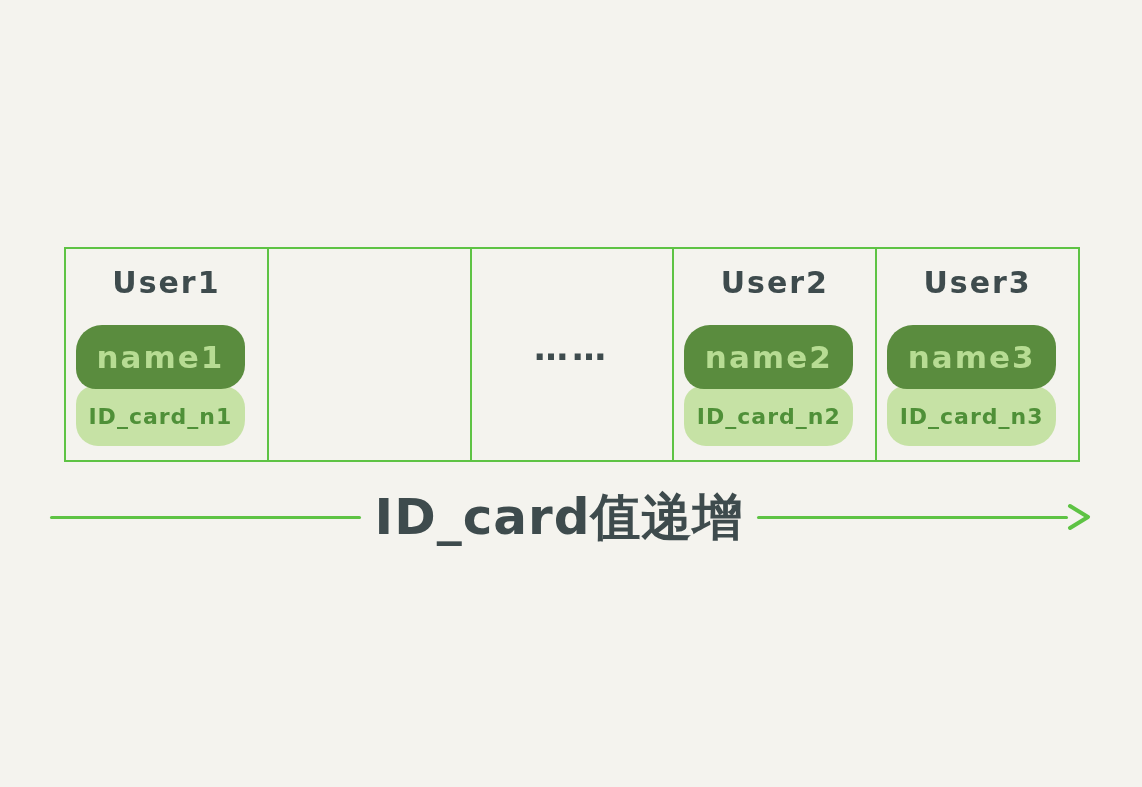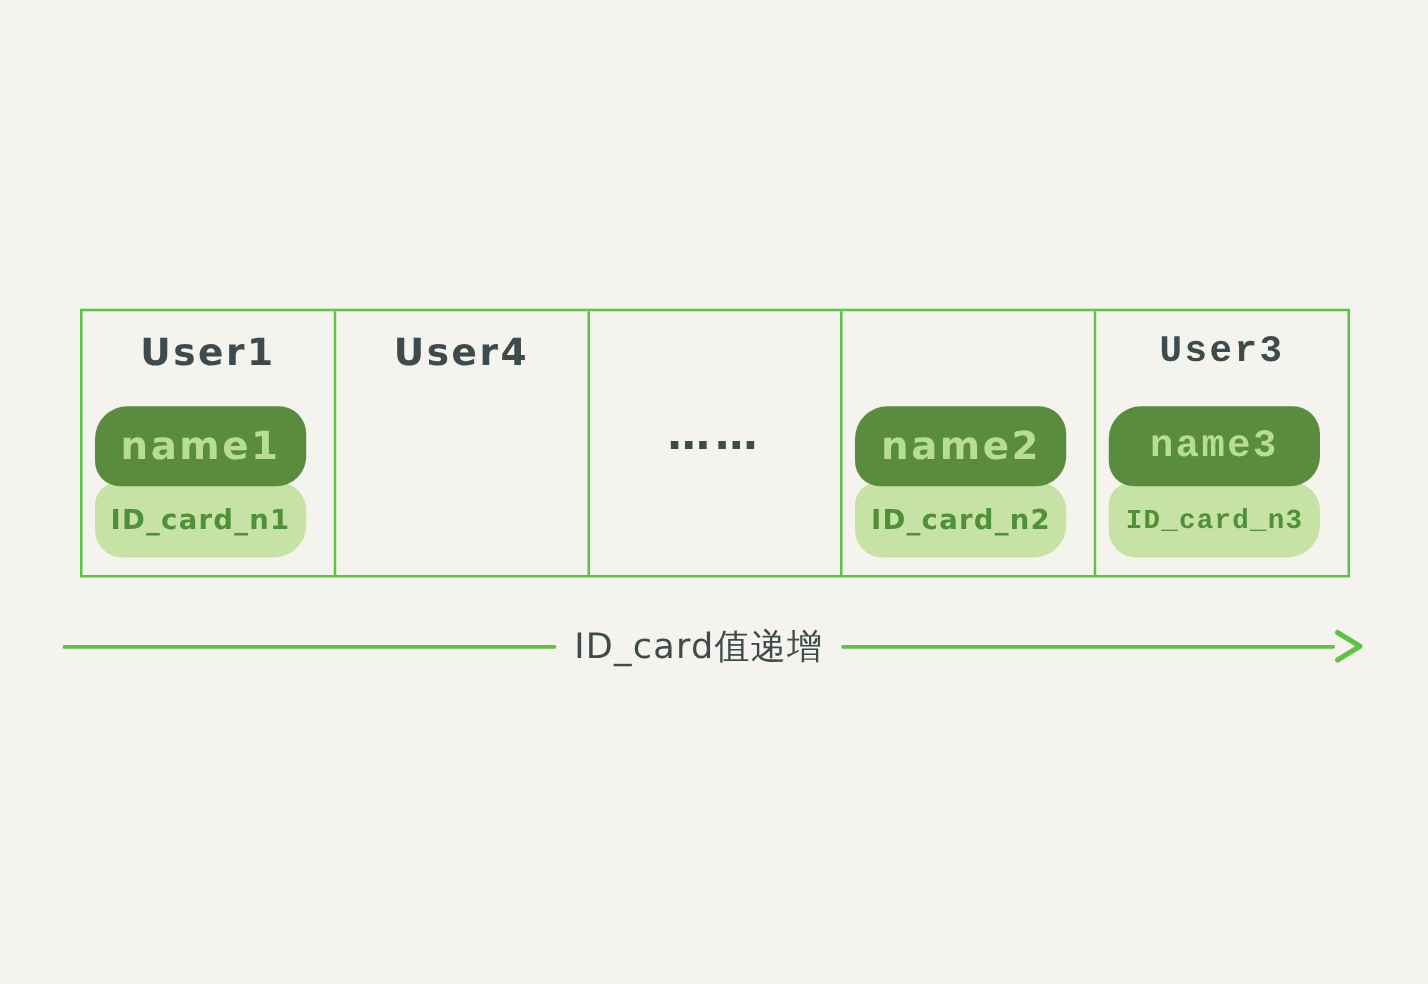--- a/index.html
+++ b/index.html
@@ -26,21 +26,21 @@
     display:flex;
     border:2.5px solid var(--green);
   }
   .cell{
     flex:1 1 0;
     border-right:2.5px solid var(--green);
     position:relative;
     display:flex;flex-direction:column;align-items:center;
     padding-top:14px;
   }
-  .cell:last-child{border-right:none;font-family:Liberation Mono, monospace;}
+  .cell:last-child{border-right:none;}
   .user-label{
     font-size:30px;font-weight:bold;color:var(--slate);
     letter-spacing:2px;margin-top:2px;
   }
   .pill-stack{
     position:absolute;left:10px;right:22px;top:76px;
     display:flex;flex-direction:column;
   }
   .pill{
     display:flex;align-items:center;justify-content:center;
@@ -67,21 +67,21 @@
 
   
   .increase-arrow{
     position:absolute;left:50px;top:487px;width:1042px;height:60px;
     display:flex;align-items:center;
   }
   .arrow-line{
     flex:1 1 0;height:3px;background:var(--green);border-radius:2px;
   }
   .arrow-label{
-    font-size:28px;font-weight:normal;color:var(--slate);
+    font-size:50px;font-weight:bold;color:var(--slate);
     letter-spacing:1px;
     padding:0 14px;white-space:nowrap;
   }
   .arrow-head{flex:0 0 auto;margin-left:-2px;display:block;}
 </style>
 </head>
 <body>
 
 <div class="stage">
 
@@ -89,28 +89,28 @@
 
     <div class="cell">
       <div class="user-label">User1</div>
       <div class="pill-stack">
         <div class="pill pill-name">name1</div>
         <div class="pill pill-id">ID_card_n1</div>
       </div>
     </div>
 
     <div class="cell">
-      <div class="user-label">User4</div>
     </div>
 
     <div class="cell cell-ellipsis">
       <div class="ellipsis-dots">……</div>
     </div>
 
     <div class="cell">
+      <div class="user-label">User2</div>
       <div class="pill-stack">
         <div class="pill pill-name">name2</div>
         <div class="pill pill-id">ID_card_n2</div>
       </div>
     </div>
 
     <div class="cell">
       <div class="user-label">User3</div>
       <div class="pill-stack">
         <div class="pill pill-name">name3</div>

